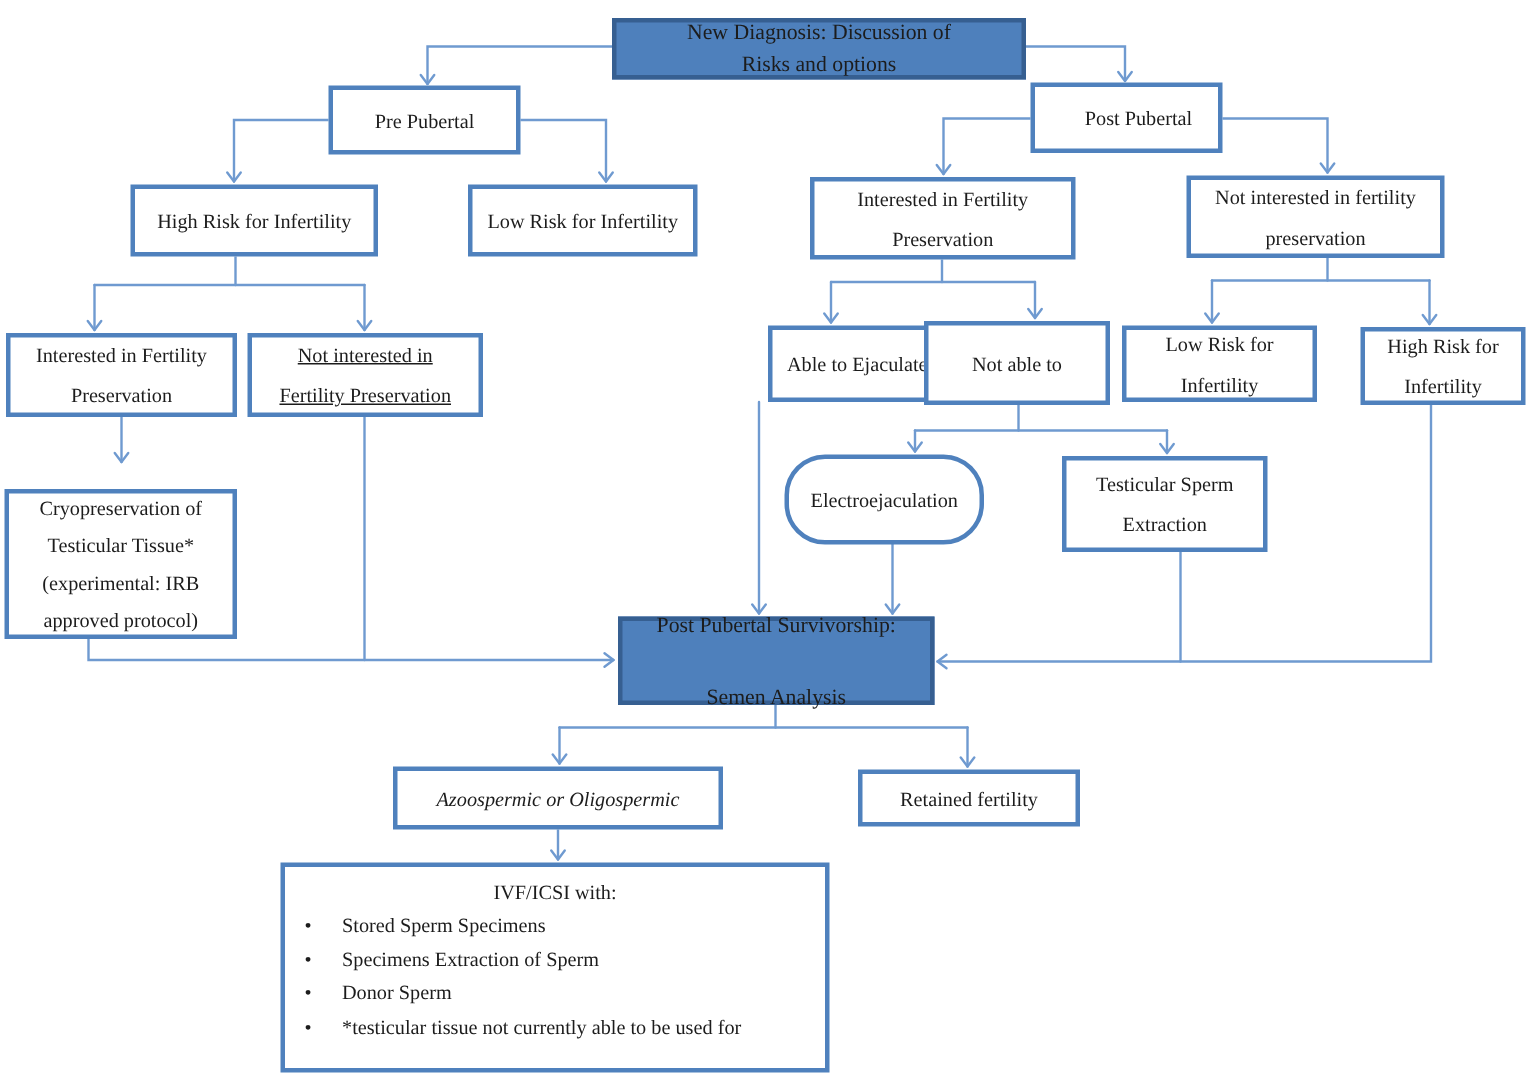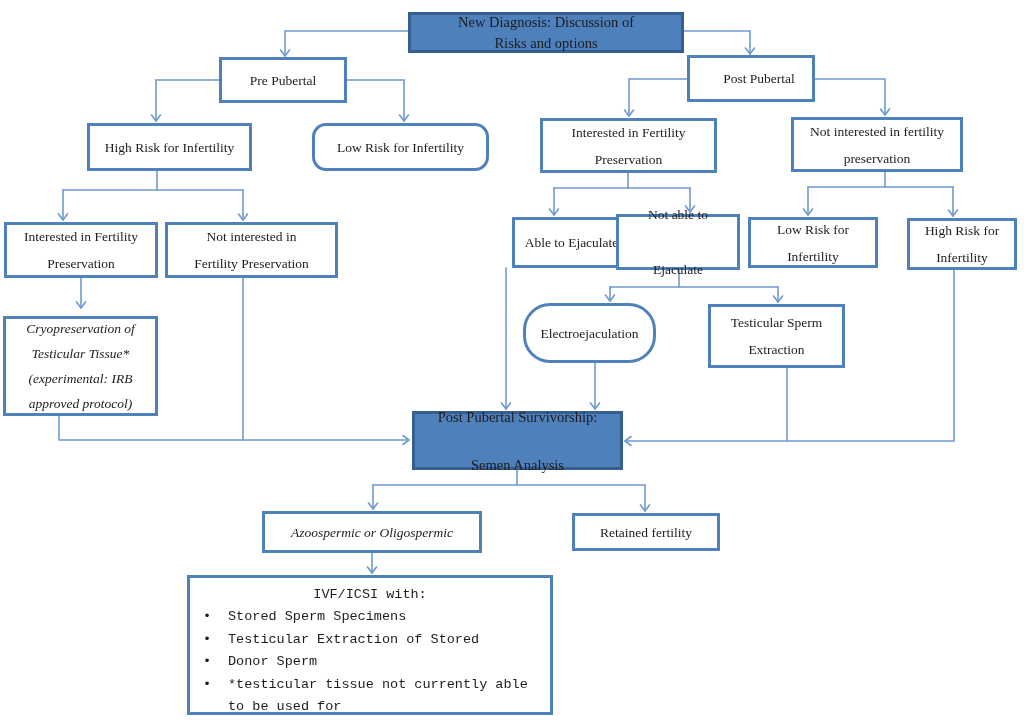--- a/index.html
+++ b/index.html
@@ -9,21 +9,21 @@
   }
   #edge-layer{position:absolute;left:0;top:0;width:1024px;height:722px;}
   .node{
     position:absolute;box-sizing:border-box;background:#ffffff;
     border:3px solid #4f81bd;display:flex;flex-direction:column;
     justify-content:center;align-items:center;text-align:center;
     font-size:13.5px;line-height:27px;
   }
   .node.filled{background:#4e80bc;border-color:#365f91;font-size:14.5px;}
   .node .ln{width:100%;}
-  .node.list{justify-content:flex-start;align-items:stretch;text-align:left;padding-top:5px;font-family:Liberation Mono, monospace;}
+  .node.list{justify-content:flex-start;align-items:stretch;text-align:left;padding-top:5px;}
   .node.list .title{text-align:center;line-height:23px;}
   .bullet-row{display:flex;line-height:22.5px;}
   .bullet-row .dot{width:38px;padding-left:13px;box-sizing:border-box;flex:none;}
   .bullet-row .btxt{flex:1;padding-right:6px;}
 </style>
 </head>
 <body>
 
 <div id="canvas">
   <svg id="edge-layer" viewBox="0 0 1024 722" xmlns="http://www.w3.org/2000/svg">
@@ -88,32 +88,32 @@
 <div class="node filled" style="left: 408px; top: 12px; width: 276px; height: 41px; line-height: 21px;">
       <div class="ln">New Diagnosis: Discussion of</div>
       <div class="ln">Risks and options</div>
     </div>
     <div class="node" style="left: 219px; top: 57px; width: 128px; height: 46px;">
       <div class="ln">Pre Pubertal</div>
     </div>
     <div class="node" style="left: 87px; top: 123px; width: 165px; height: 48px;">
       <div class="ln">High Risk for Infertility</div>
     </div>
-    <div class="node" style="left: 312px; top: 123px; width: 177px; height: 48px; border-radius: 14px;">
+    <div class="node" style="left: 312px; top: 123px; width: 153px; height: 48px;">
       <div class="ln">Low Risk for Infertility</div>
     </div>
     <div class="node" style="left: 4px; top: 222px; width: 154px; height: 56px;">
       <div class="ln">Interested in Fertility</div>
       <div class="ln">Preservation</div>
     </div>
-    <div class="node" style="left: 165px; top: 222px; width: 173px; height: 56px;">
+    <div class="node" style="left: 165px; top: 222px; width: 157px; height: 56px; text-decoration: underline;">
       <div class="ln">Not interested in</div>
       <div class="ln">Fertility Preservation</div>
     </div>
-    <div class="node" style="left: 3px; top: 316px; width: 155px; height: 100px; line-height: 25px; font-style: italic;">
+    <div class="node" style="left: 3px; top: 326px; width: 155px; height: 100px; line-height: 25px;">
       <div class="ln">Cryopreservation of</div>
       <div class="ln">Testicular Tissue*</div>
       <div class="ln">(experimental: IRB</div>
       <div class="ln">approved protocol)</div>
     </div>
     <div class="node" style="left: 687px; top: 55px; width: 128px; height: 47px; padding-left: 16px;">
       <div class="ln">Post Pubertal</div>
     </div>
     <div class="node" style="left: 540px; top: 118px; width: 177px; height: 55px;">
       <div class="ln">Interested in Fertility</div>
@@ -121,21 +121,20 @@
     </div>
     <div class="node" style="left: 791px; top: 117px; width: 172px; height: 55px;">
       <div class="ln">Not interested in fertility</div>
       <div class="ln">preservation</div>
     </div>
     <div class="node" style="left: 488px; top: 217px; width: 119px; height: 51px; margin-left: 24px;">
       <div class="ln">Able to Ejaculate</div>
     </div>
     <div class="node" style="left: 616px; top: 214px; width: 124px; height: 56px; gap: 28px;">
       <div class="ln">Not able to</div>
-      <div class="ln">Ejaculate</div>
     </div>
     <div class="node" style="left: 748px; top: 217px; width: 130px; height: 51px;">
       <div class="ln">Low Risk for</div>
       <div class="ln">Infertility</div>
     </div>
     <div class="node" style="left: 907px; top: 218px; width: 110px; height: 52px;">
       <div class="ln">High Risk for</div>
       <div class="ln">Infertility</div>
     </div>
     <div class="node" style="left: 523px; top: 303px; width: 133px; height: 60px; border-radius: 27px;">
@@ -159,21 +158,21 @@
       <div class="title">IVF/ICSI with:</div>
       <div class="bullet-row">
         <span class="dot">•</span>
         <span class="btxt">
           <div class="ln">Stored Sperm Specimens</div>
         </span>
       </div>
       <div class="bullet-row">
         <span class="dot">•</span>
         <span class="btxt">
-          <div class="ln">Testicular Extraction of Stored</div>
+          <div class="ln">Specimens Extraction of Sperm</div>
         </span>
       </div>
       <div class="bullet-row">
         <span class="dot">•</span>
         <span class="btxt">
           <div class="ln">Donor Sperm</div>
         </span>
       </div>
       <div class="bullet-row">
         <span class="dot">•</span>

